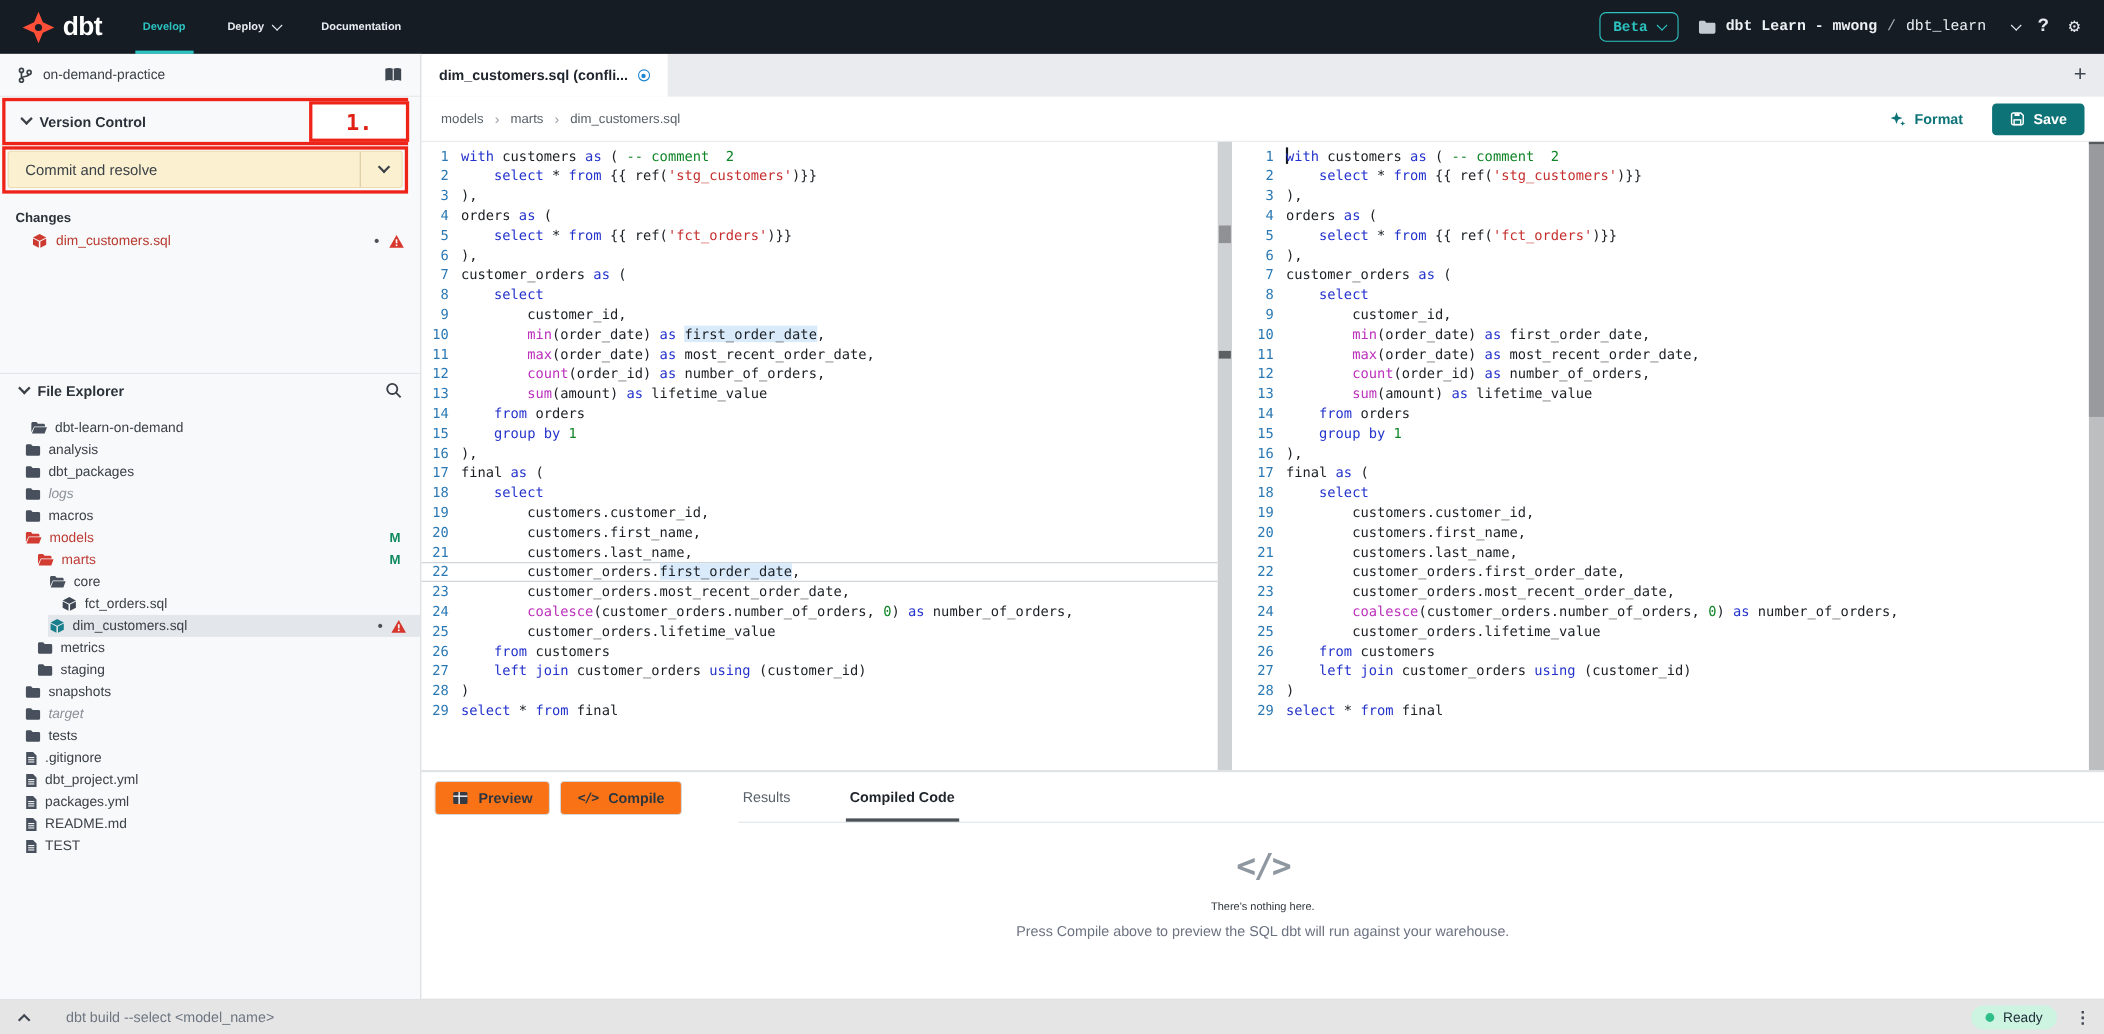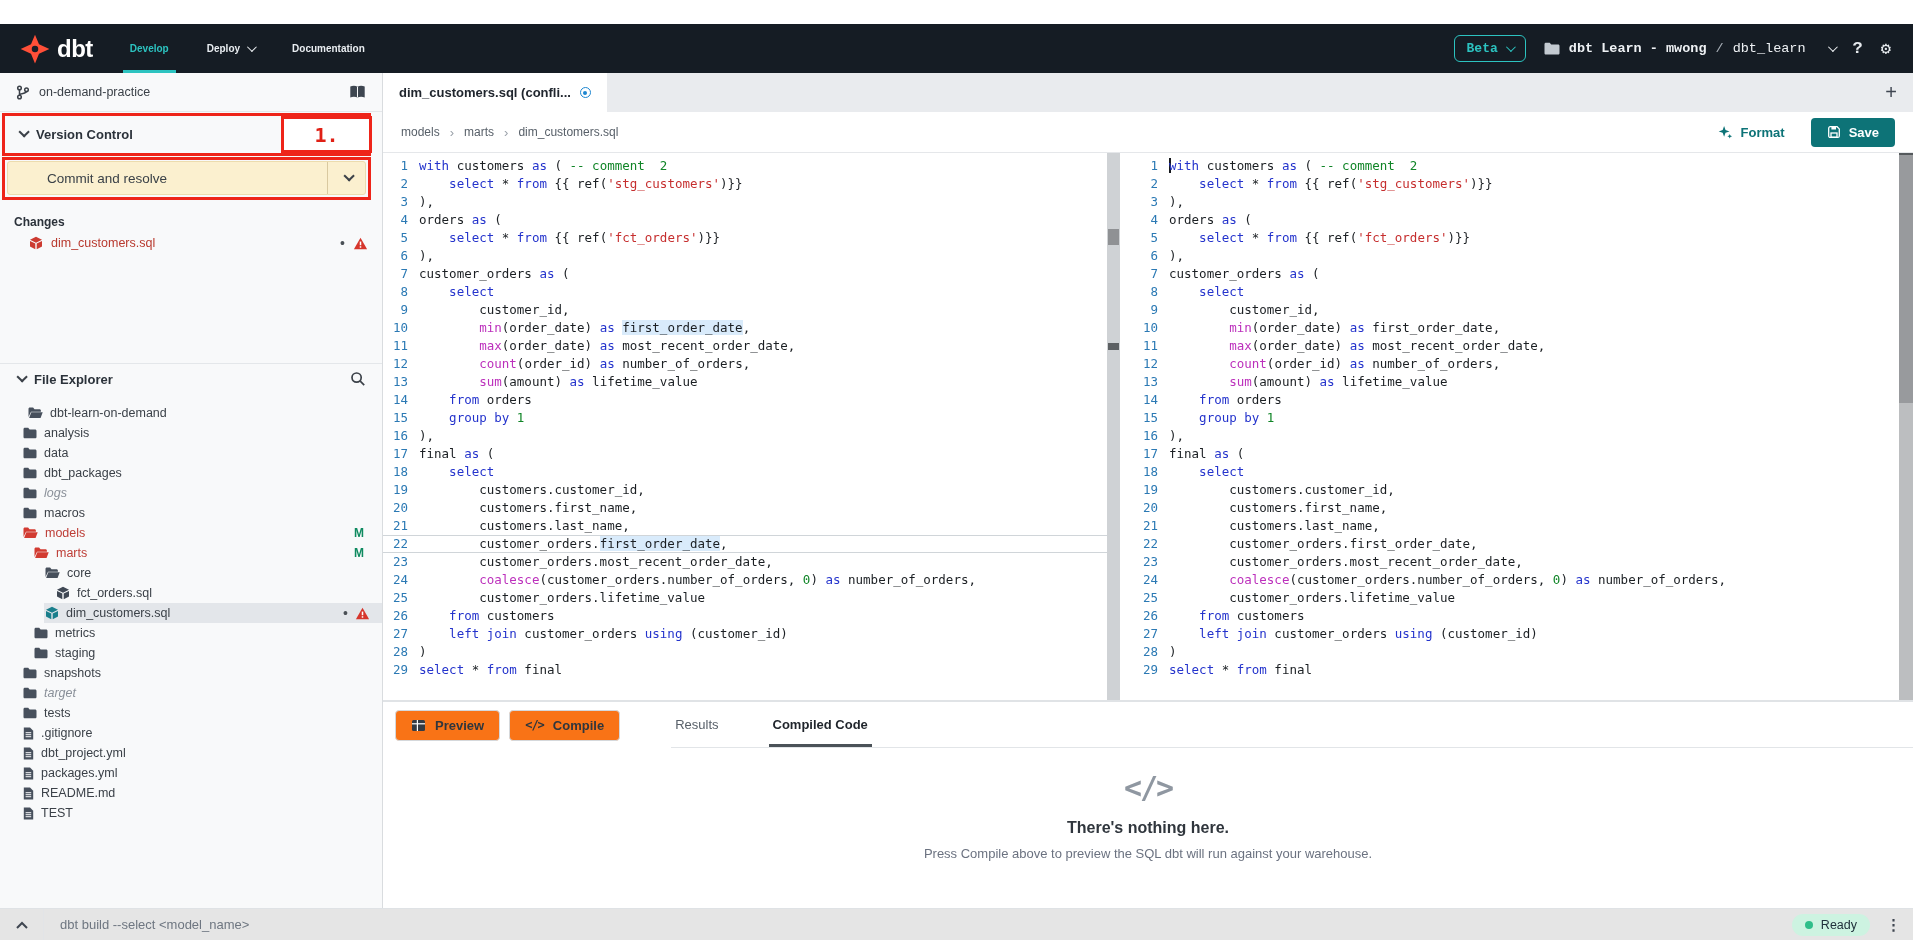--- a/index.html
+++ b/index.html
@@ -1,21 +1,21 @@
 <!DOCTYPE html>
 <html><head>
 <meta charset="utf-8">
 <style>
   * { margin:0; padding:0; box-sizing:border-box; }
   html,body { width:1913px; height:940px; overflow:hidden; }
   body { font-family:"Liberation Sans", sans-serif; color:#2b323a; background:#fff; }
   .app { width:1913px; height:940px; display:flex; flex-direction:column; }
 
   
-  .topbar { height:49px; background:#151c24; display:flex; align-items:center; flex:0 0 auto; position:relative;margin-top:24px; }
+  .topbar { height:49px; background:#151c24; display:flex; align-items:center; flex:0 0 auto; position:relative; }
   .brand { display:flex; align-items:center; gap:7px; padding:0 18px 0 20px; }
   .brand-name { color:#fff; font-size:24px; font-weight:bold; letter-spacing:-.5px; }
   .nav { display:flex; align-items:center; height:100%; }
   .nav-item { position:relative; height:100%; display:flex; align-items:center; gap:7px; padding:0 19px; font-size:10px; font-weight:600; color:#e9edf1; cursor:pointer; }
   .nav-item.active { color:#2cc3c0; }
   .nav-item.active::after { content:""; position:absolute; left:12px; right:12px; bottom:0; height:3px; background:#2cc3c0; }
   .chev { width:7px; height:7px; border-right:1.8px solid currentColor; border-bottom:1.8px solid currentColor; transform:rotate(45deg) translateY(-2px); display:inline-block; }
   .top-right { margin-left:auto; display:flex; align-items:center; gap:18px; padding-right:22px;font-family:Liberation Mono, monospace; }
   .beta-btn { display:flex; align-items:center; gap:8px; border:1.5px solid #2cc3c0; color:#2cc3c0; border-radius:6px; padding:5px 12px; font-size:13px; font-weight:700; cursor:pointer; }
   .beta-btn .chev { border-width:1.6px; }
@@ -31,21 +31,21 @@
   
   .sidebar { width:383px; flex:0 0 auto; background:#f8f9fa; border-right:1px solid #d9dcdf; position:relative; font-size:13px; }
   .branch-row { height:39px; display:flex; align-items:center; gap:9px; padding:0 16px; border-bottom:1px solid #e4e7ea; color:#3b4148; font-size:12.5px; }
   .branch-row .spacer { flex:1; }
   .vc-header { position:absolute; left:0; top:39px; height:44px; width:100%; display:flex; align-items:center; gap:10px; padding:0 18px; font-weight:700; color:#2b323a; }
   .chev-dn { width:8px; height:8px; border-right:2px solid #3b4148; border-bottom:2px solid #3b4148; transform:rotate(45deg) translateY(-3px); }
   .ann-box { position:absolute; border:3px solid #ee2419; pointer-events:none; }
   .ann-vc { left:2px; top:40px; width:369px; height:43px; }
   .ann-label { position:absolute; left:281px; top:43px; width:91px; height:37px; background:#fff; border:3px solid #ee2419; color:#e02015; font-family:"DejaVu Sans Mono", monospace; font-weight:bold; font-size:20px; display:flex; align-items:center; justify-content:center; }
   .ann-commit { left:2px; top:84px; width:369px; height:43px; }
-  .commit-btn { position:absolute; left:7px; top:88px; width:359px; height:34px; background:#fbf0cf; border:1px solid #ecdcae; border-radius:3px; display:flex; align-items:center; cursor:pointer;padding-left:24px; }
+  .commit-btn { position:absolute; left:7px; top:88px; width:359px; height:34px; background:#fbf0cf; border:1px solid #ecdcae; border-radius:3px; display:flex; align-items:center; cursor:pointer; }
   .commit-btn .lbl { padding-left:15px; font-size:13.5px; color:#3a4147; flex:1; }
   .commit-btn .dd { width:38px; height:100%; border-left:1px solid #d9c9a0; display:flex; align-items:center; justify-content:center; }
   .changes-label { position:absolute; left:14px; top:142px; font-size:12px; font-weight:700; color:#2b323a; }
   .change-row { position:absolute; left:0; top:159px; width:100%; height:22px; display:flex; align-items:center; gap:8px; padding:0 14px 0 29px; cursor:pointer; }
   .change-row .lbl { color:#b8392e; font-size:12.5px; }
   .row-dot { margin-left:auto; color:#4a5056; font-size:14px; line-height:1; }
 
   .fe-header { position:absolute; left:0; top:290px; width:100%; height:31px; border-top:1px solid #e4e7ea; display:flex; align-items:center; gap:10px; padding:0 16px; font-weight:700; color:#2b323a; }
   .fe-header .spacer { flex:1; }
   .tree { position:absolute; left:0; top:330px; width:100%; }
@@ -96,21 +96,21 @@
   .bottom-panel { height:208px; flex:0 0 auto; border-top:2px solid #e0e3e6; background:#fff; display:flex; flex-direction:column; }
   .bp-row { height:46px; display:flex; align-items:center; padding-left:12px; flex:0 0 auto; }
   .bp-btn { display:flex; align-items:center; gap:9px; background:#f97316; border:1px solid #d5d8db; border-radius:4px; height:31px; padding:0 15px; font-size:13px; font-weight:600; color:#2f363d; margin-right:9px; cursor:pointer; font-family:"Liberation Sans",sans-serif; }
   .code-glyph { font-family:"DejaVu Sans Mono", monospace; font-weight:bold; font-size:12px; color:#2f363d; letter-spacing:-1px; }
   .bp-tabs { flex:1; height:100%; display:flex; align-items:stretch; margin-left:42px; border-bottom:1px solid #e2e5e8; }
   .bp-tab { display:flex; align-items:center; padding:0 4px; margin-right:46px; font-size:13px; color:#586069; position:relative; cursor:pointer; }
   .bp-tab.active { color:#1f242b; font-weight:700; }
   .bp-tab.active::after { content:""; position:absolute; left:0; right:0; bottom:0; height:3px; background:#4b5258; }
   .empty { flex:1; display:flex; flex-direction:column; align-items:center; padding-top:22px; }
   .empty .big-icon { font-family:"DejaVu Sans Mono", monospace; font-size:30px; font-weight:bold; color:#8f97a1; letter-spacing:-2px; }
-  .empty .t1 { margin-top:14px; font-size:16px; font-weight:700; color:#30363d; }
+  .empty .t1 { margin-top:14px; font-size:10px; font-weight:400; color:#30363d; }
   .empty .t2 { margin-top:9px; font-size:13px; color:#6b7280; }
 
   
   .cmdbar { height:32px; flex:0 0 auto; border-top:1px solid #dfe2e5; background:#e5e5e5; display:flex; align-items:center; }
   .cmd-toggle { width:44px; height:100%; display:flex; align-items:center; justify-content:center; border-right:1px solid #e2e4e7; cursor:pointer; }
   .cmd-text { padding-left:16px; font-size:13px; color:#6e7681; flex:1; cursor:text; }
   .ready-pill { display:flex; align-items:center; gap:8px; background:#cdf3e1; border-radius:12px; padding:4px 13px; font-size:12.5px; color:#21313c; margin-right:14px; }
   .ready-pill .gdot { width:8px; height:8px; border-radius:50%; background:#2fbe8a; }
   .kebab { font-size:15px; color:#3f4651; font-weight:bold; padding:0 12px 0 2px; cursor:pointer; letter-spacing:0; }
 </style>
@@ -249,28 +249,20 @@
               </svg>
             </span>
             <span class="lbl">analysis</span>
           </div>
           <div class="tree-row" style="padding-left: 23px;">
             <span class="icon">
               <svg width="14" height="12" viewBox="0 0 14 12">
                 <path fill="#47505c" d="M.5 2.2C.5 1.4 1.1.8 1.9.8h3.3l1.4 1.7h5.5c.8 0 1.4.6 1.4 1.4v6c0 .8-.6 1.4-1.4 1.4H1.9C1.1 11.3.5 10.7.5 9.9Z"></path>
               </svg>
             </span>
-            <span class="lbl">data</span>
-          </div>
-          <div class="tree-row" style="padding-left: 23px;">
-            <span class="icon">
-              <svg width="14" height="12" viewBox="0 0 14 12">
-                <path fill="#47505c" d="M.5 2.2C.5 1.4 1.1.8 1.9.8h3.3l1.4 1.7h5.5c.8 0 1.4.6 1.4 1.4v6c0 .8-.6 1.4-1.4 1.4H1.9C1.1 11.3.5 10.7.5 9.9Z"></path>
-              </svg>
-            </span>
             <span class="lbl">dbt_packages</span>
           </div>
           <div class="tree-row muted" style="padding-left: 23px;">
             <span class="icon">
               <svg width="14" height="12" viewBox="0 0 14 12">
                 <path fill="#47505c" d="M.5 2.2C.5 1.4 1.1.8 1.9.8h3.3l1.4 1.7h5.5c.8 0 1.4.6 1.4 1.4v6c0 .8-.6 1.4-1.4 1.4H1.9C1.1 11.3.5 10.7.5 9.9Z"></path>
               </svg>
             </span>
             <span class="lbl">logs</span>
           </div>

